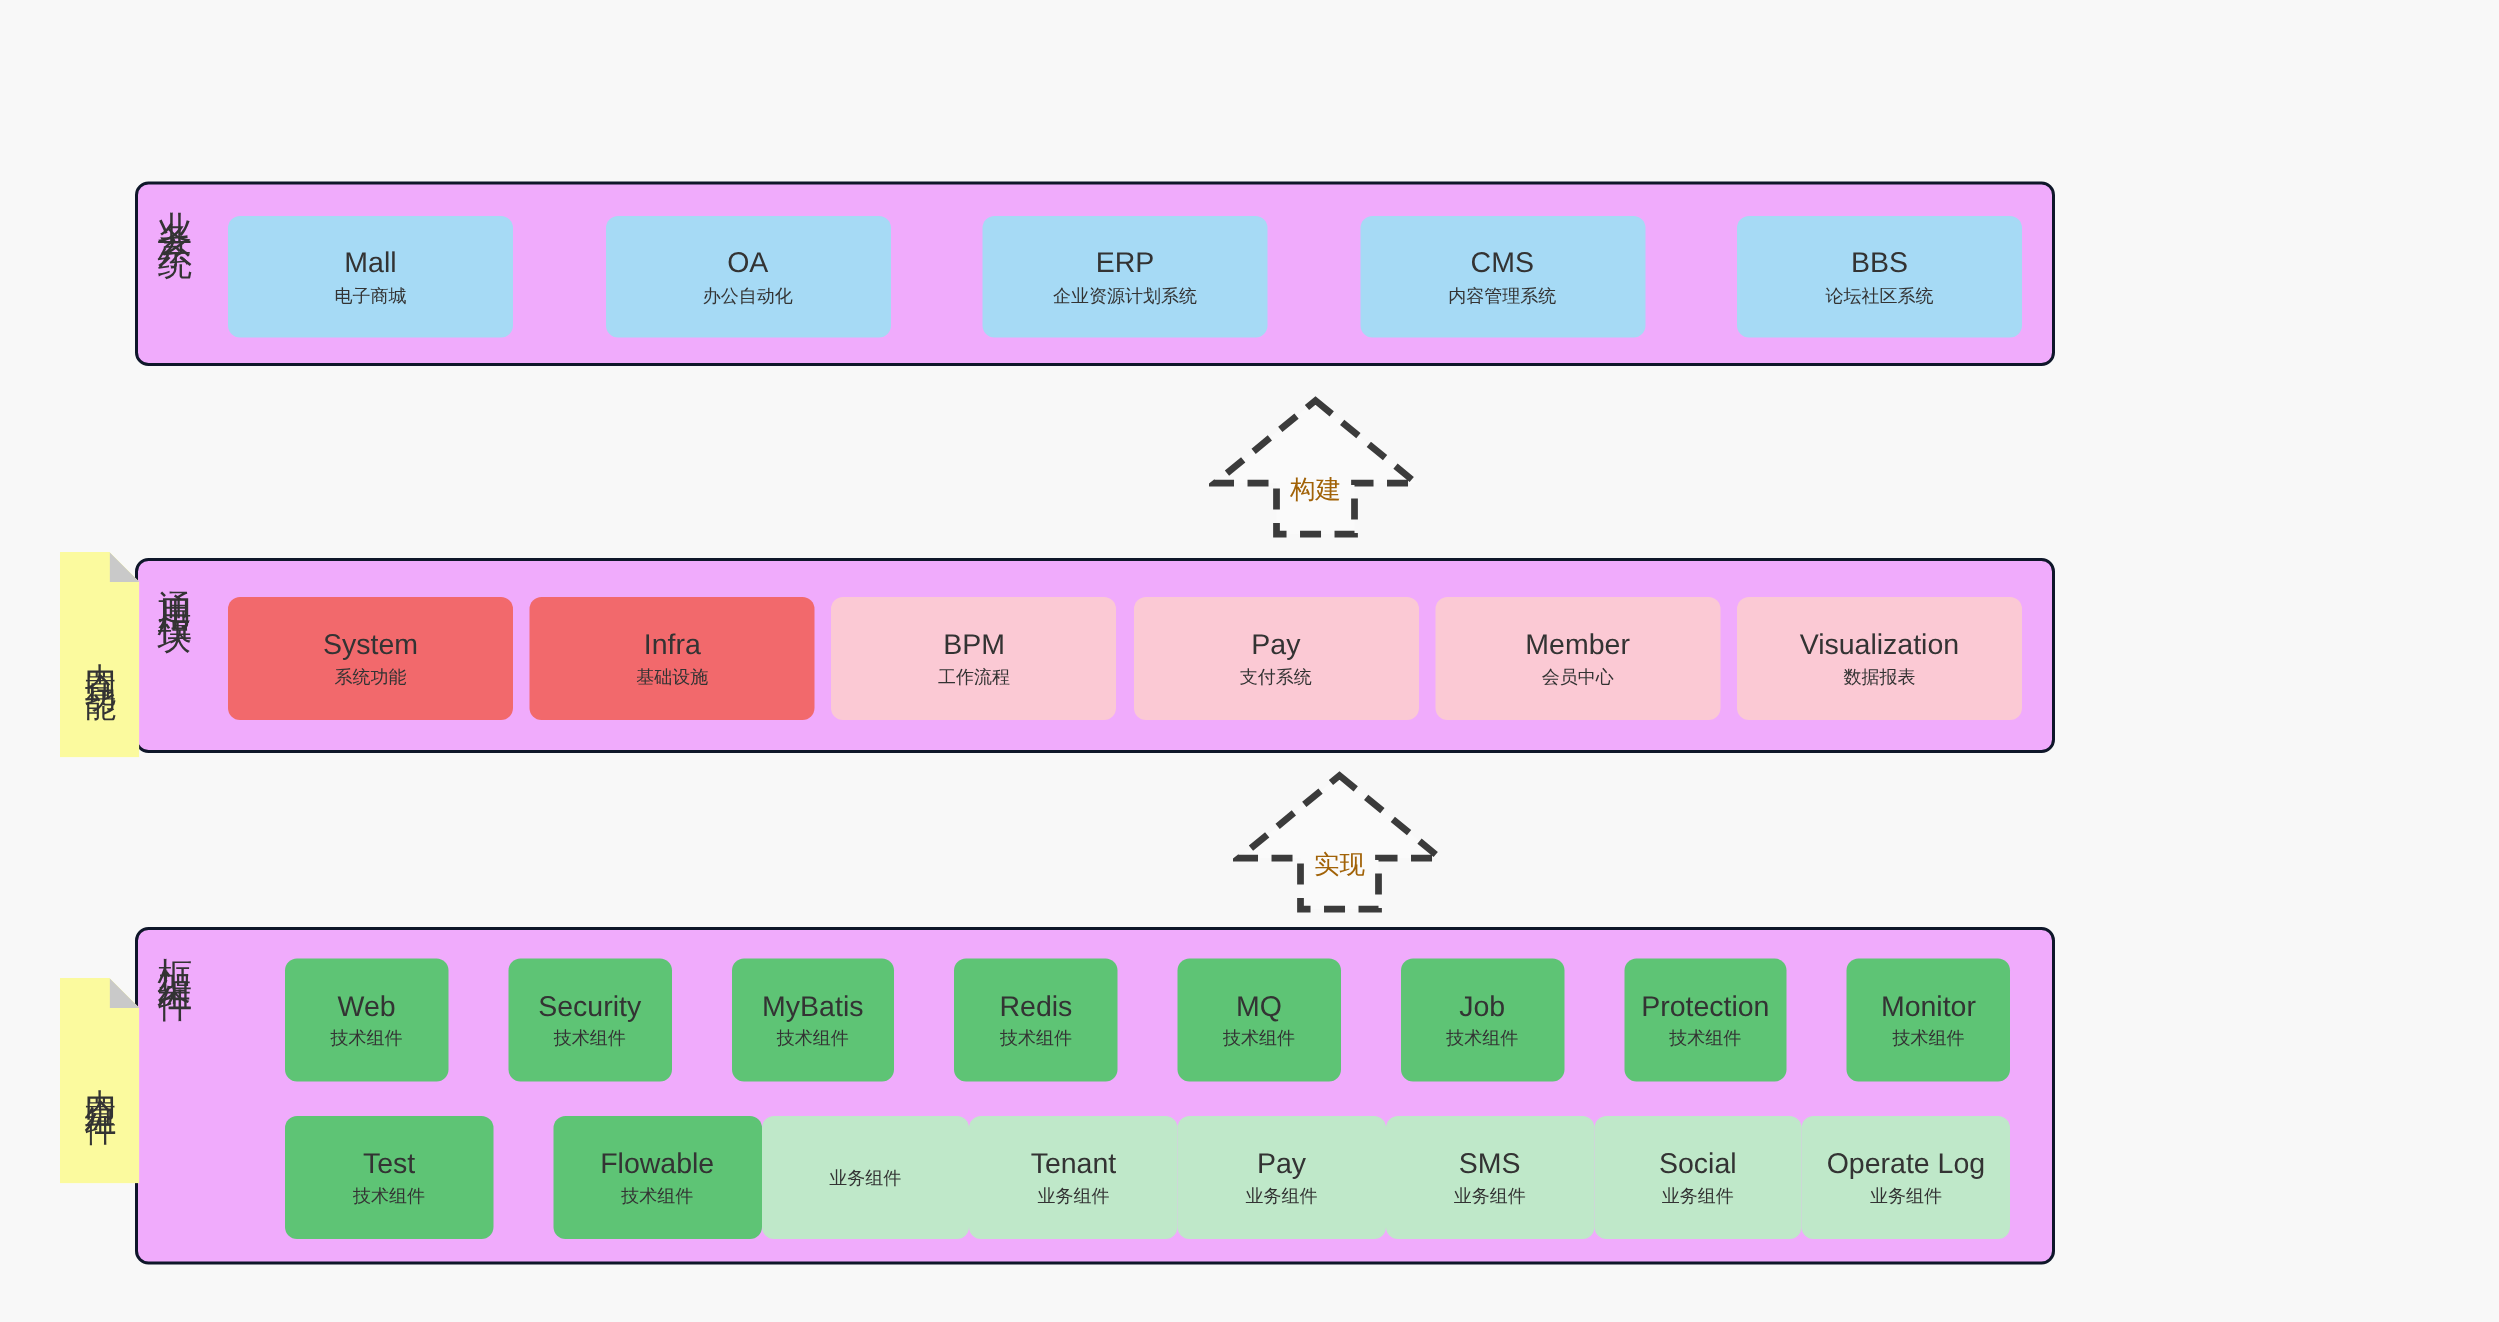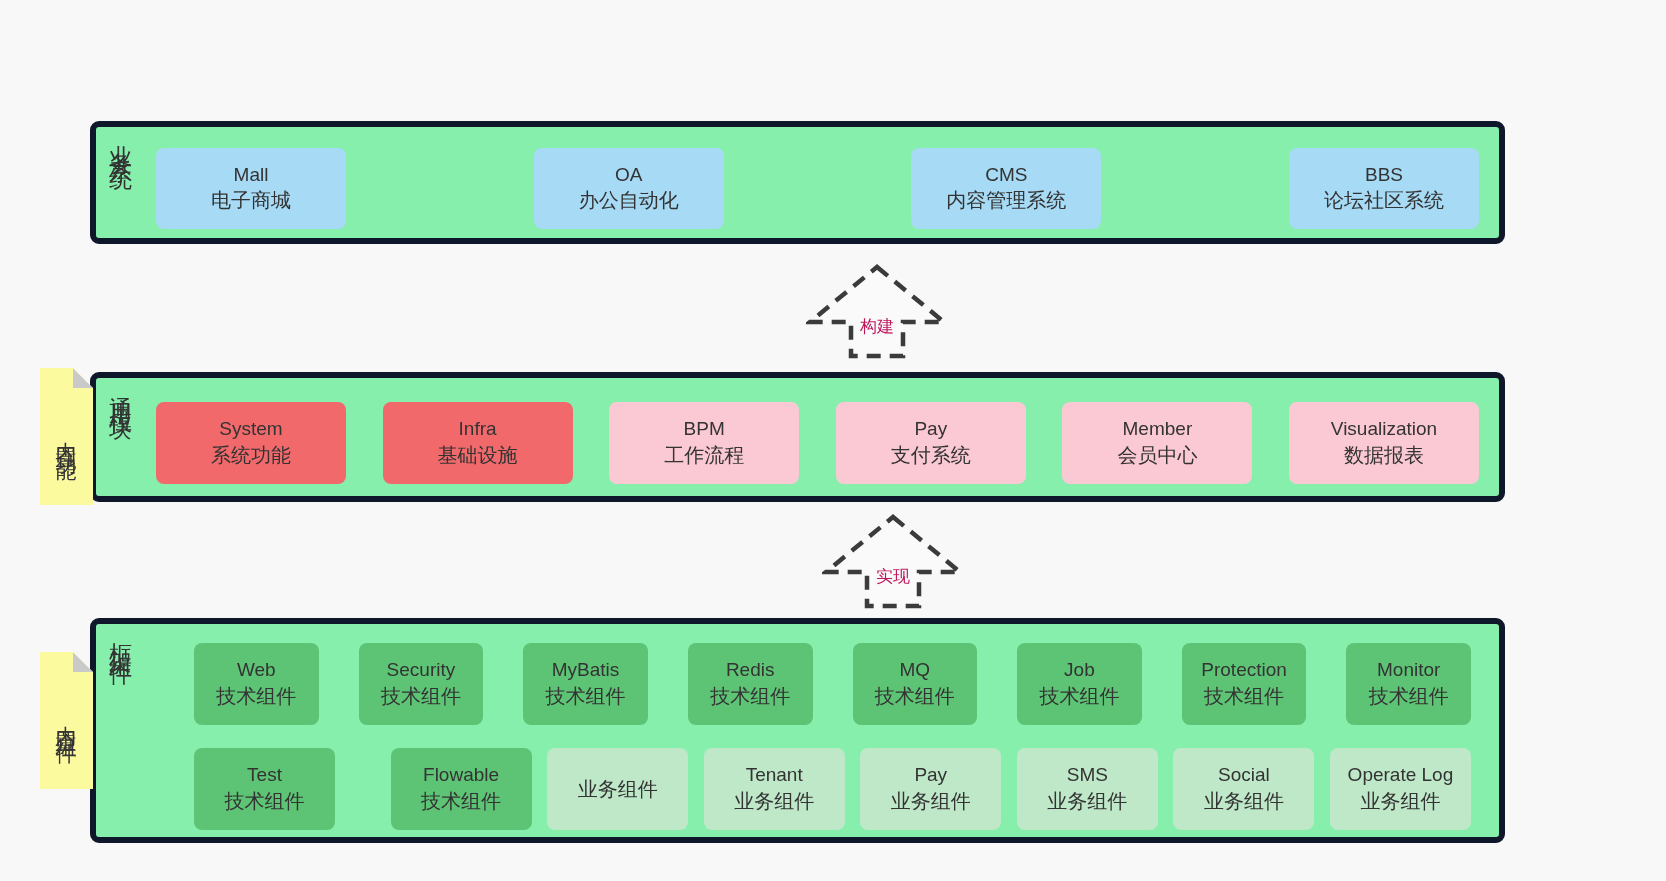--- a/index.html
+++ b/index.html
@@ -1,21 +1,21 @@
 <!DOCTYPE html>
 <html><head>
 <meta charset="utf-8">
 <style>
   html,body{margin:0;padding:0;background:#f8f8f8;}
   body{font-family:"Liberation Sans","DejaVu Sans",sans-serif;color:#333;}
   #canvas{position:relative;width:1666px;height:881px;background:#f8f8f8;overflow:hidden;}
 
   
-  .sec{position:absolute;left:90px;width:1415px;background:#86efac;
-       border:6px solid #0f172a;border-radius:9px;box-sizing:border-box;z-index:2;}
+  .sec{position:absolute;left:90px;width:1280px;background:#f0abfc;
+       border:2px solid #0f172a;border-radius:9px;box-sizing:border-box;z-index:2;}
   .sec-business{top:121px;height:123px;}
   .sec-modules{top:372px;height:130px;}
   .sec-framework{top:618px;height:225px;}
 
   .sec-label{position:absolute;left:13px;top:0;bottom:0;display:flex;align-items:center;
        writing-mode:vertical-rl;text-orientation:upright;font-size:23px;color:#333;
        letter-spacing:7px;line-height:1;}
 
   
   .row{position:absolute;left:60px;right:20px;display:flex;justify-content:space-between;}
@@ -24,21 +24,21 @@
   .r-biz{top:21px;height:81px;}
   .r-mod{top:24px;height:82px;}
   .r-fw1{top:19px;height:82px;}
   .r-fw2{top:124px;height:82px;}
 
   .bx{width:190px;height:100%;border-radius:8px;display:flex;flex-direction:column;
       align-items:center;justify-content:center;text-align:center;padding:2px 6px;
       box-sizing:border-box;}
   .bx-sm{width:141px;}
   .bx .t{font-size:19px;line-height:1.3;}
-  .bx .s{font-size:20px;line-height:1.35;}
+  .bx .s{font-size:12px;line-height:1.35;}
   .blue{background:#a6daf5;}
   .red{background:#f2696c;}
   .pink{background:#fbc9d4;}
   .green{background:#5ec475;margin-left:40px;}
   .lgreen{background:#bfe8c9;}
 
   
   .note{position:absolute;left:40px;width:53px;height:137px;background:#fbfa9e;z-index:3;
         clip-path:polygon(0 0,calc(100% - 20px) 0,100% 20px,100% 100%,0 100%);
         display:flex;align-items:center;justify-content:center;}
@@ -48,37 +48,41 @@
         letter-spacing:6px;line-height:1;color:#333;}
   .fold{position:absolute;top:0;right:0;width:20px;height:20px;background:#c9c9c9;
         clip-path:polygon(0 0,100% 100%,0 100%);}
 
   
   .arrow{position:absolute;width:142px;height:98px;z-index:1;}
   .arrow-build{left:806px;top:262px;}
   .arrow-impl{left:822px;top:512px;}
   .arrow svg{position:absolute;inset:0;}
   .arrow-label{position:absolute;left:50%;top:52px;transform:translateX(-50%);
-        background:#fafafa;font-size:17px;color:#be185d;padding:1px 3px;white-space:nowrap;}
+        background:#fafafa;font-size:17px;color:#a16207;padding:1px 3px;white-space:nowrap;}
 </style>
 </head>
 <body>
 
 <div id="canvas">
 
   <div class="sec sec-business">
     <div class="sec-label">业务系统</div>
     <div class="row row-wide r-biz">
       <div class="bx blue">
         <div class="t">Mall</div>
         <div class="s">电子商城</div>
       </div>
       <div class="bx blue">
         <div class="t">OA</div>
         <div class="s">办公自动化</div>
+      </div>
+      <div class="bx blue">
+        <div class="t">ERP</div>
+        <div class="s">企业资源计划系统</div>
       </div>
       <div class="bx blue">
         <div class="t">CMS</div>
         <div class="s">内容管理系统</div>
       </div>
       <div class="bx blue">
         <div class="t">BBS</div>
         <div class="s">论坛社区系统</div>
       </div>
     </div>

